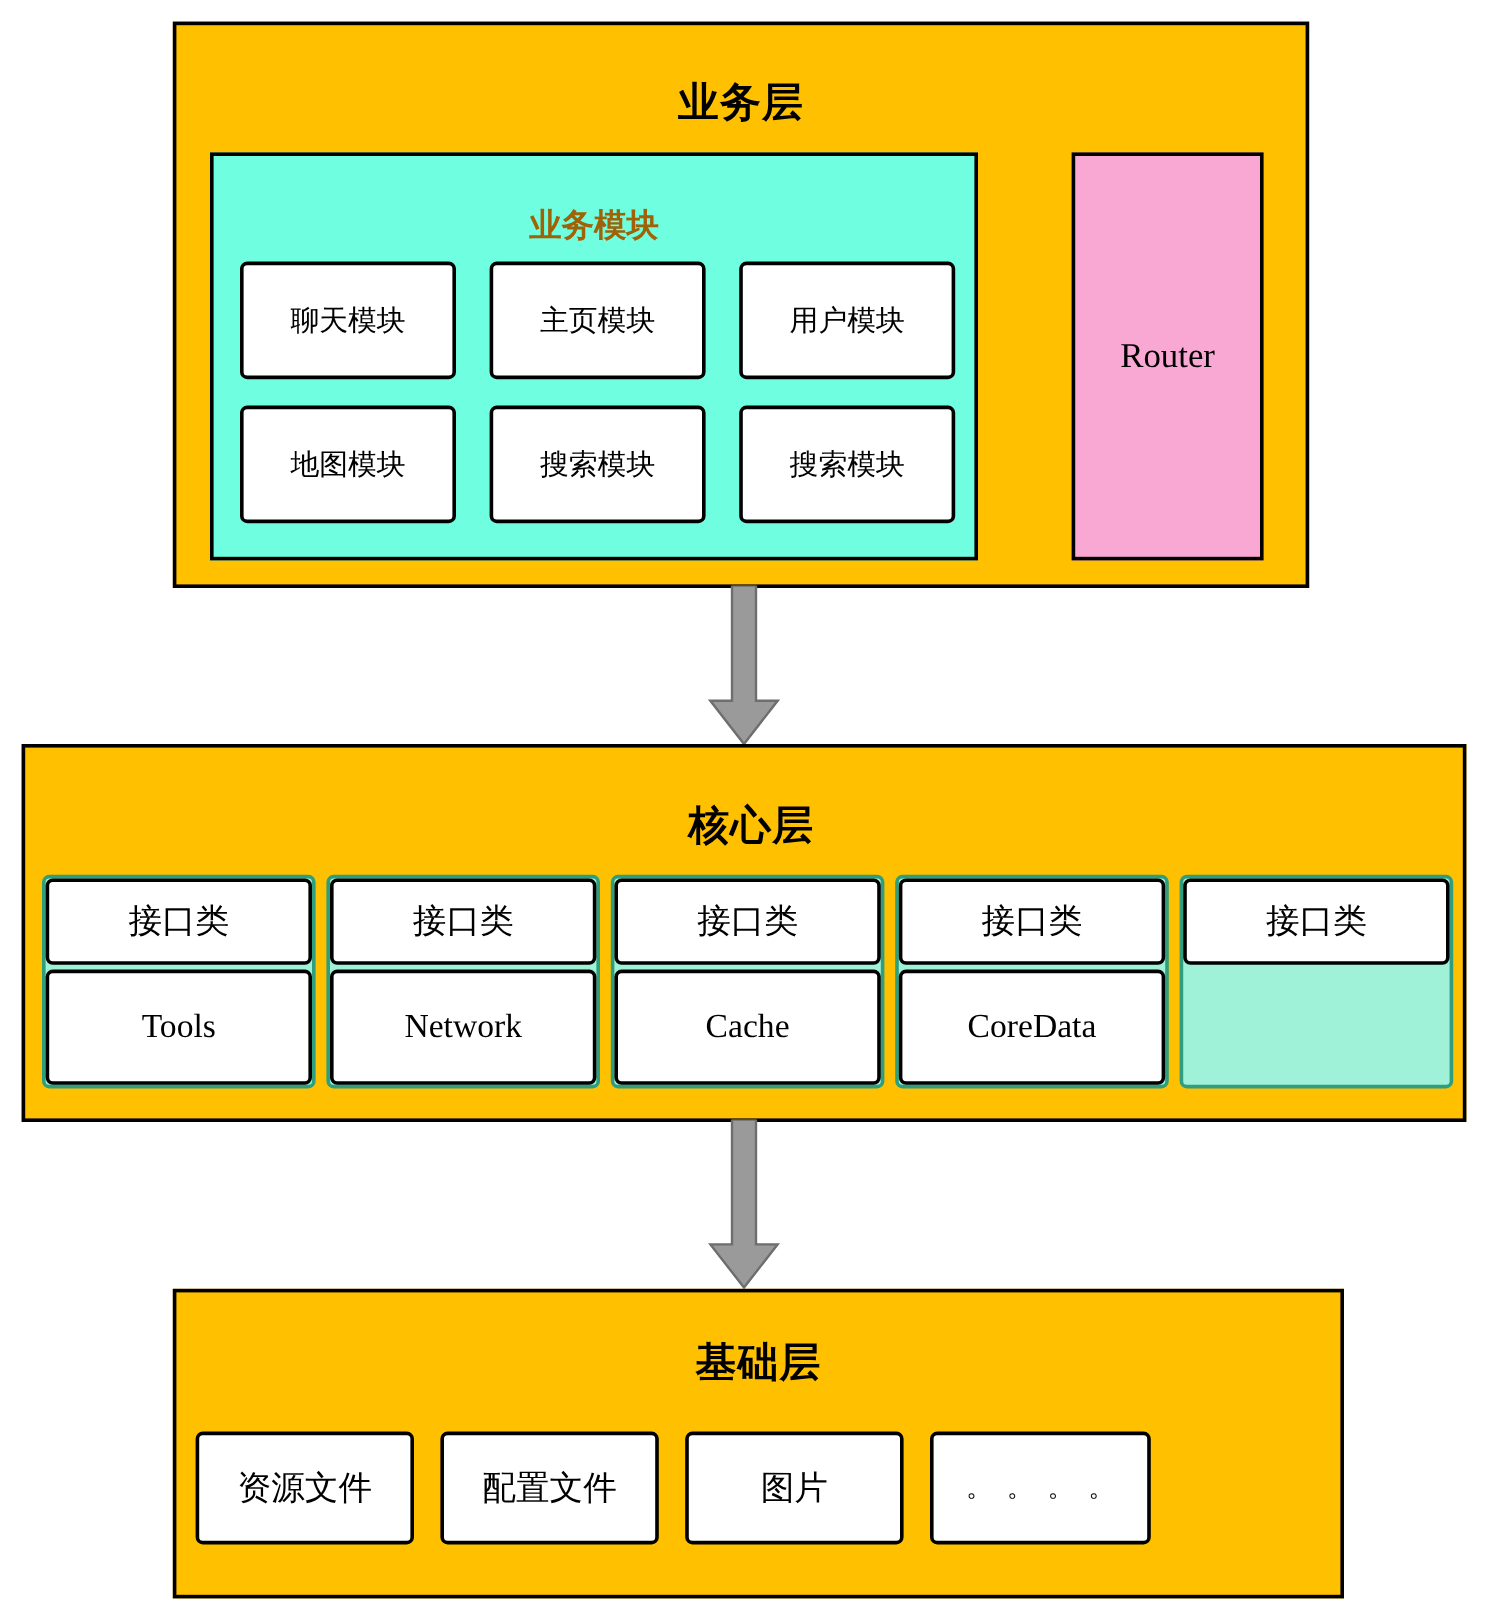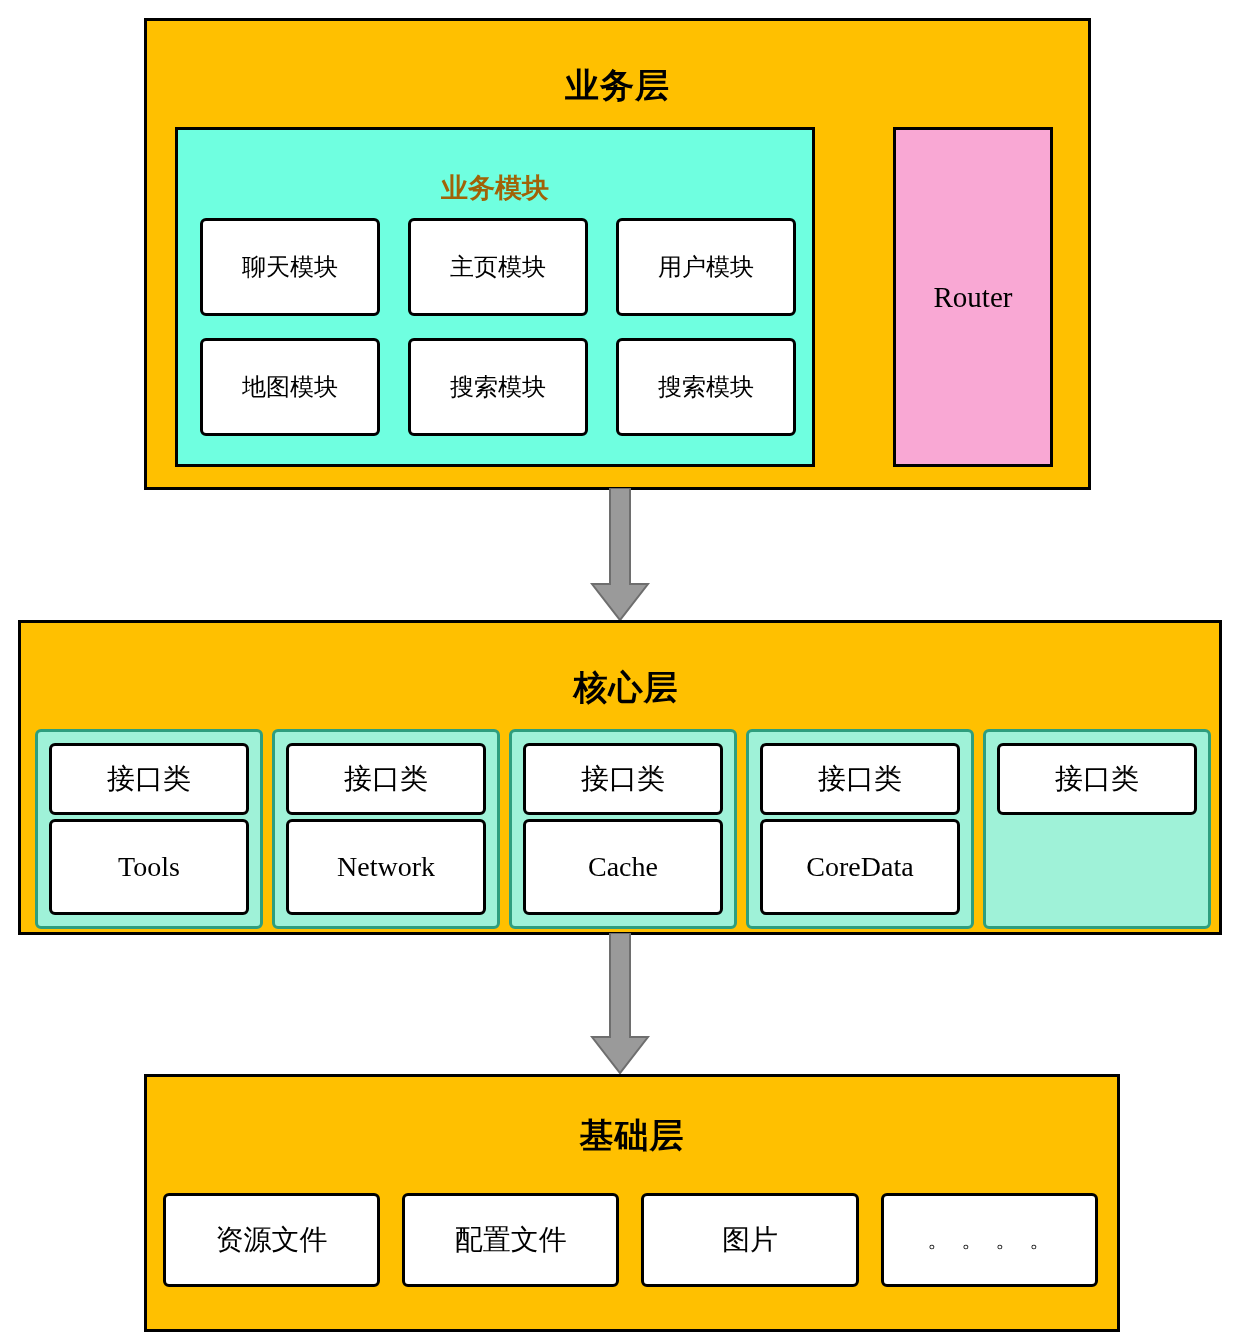--- a/index.html
+++ b/index.html
@@ -122,21 +122,21 @@
     display: flex;
     gap: 0px;
     justify-content: space-between;
   }
   .core-col {
     width: 228px;
     border: 3px solid #2E9E7E;
     border-radius: 6px;
     box-sizing: border-box;
     background: #9FF2D8;
-    padding: 11px;
+    padding: 0px;
     display: flex;
     flex-direction: column;
   }
   .core-cell {
     background: #ffffff;
     border: 3px solid #000000;
     border-radius: 6px;
     box-sizing: border-box;
     height: 72px;
     display: flex;
@@ -157,21 +157,21 @@
     width: 976px;
     height: 258px;
   }
   #base-layer .layer-title {
     margin-top: 36px;
   }
   .base-grid {
     position: absolute;
     left: 16px;
     top: 116px;
-    width: 935px;
+    width: 796px;
     display: flex;
     gap: 22px;
     justify-content: space-between;
   }
   .base-cell {
     width: 218px;
     height: 94px;
     background: #ffffff;
     border: 3px solid #000000;
     border-radius: 6px;

